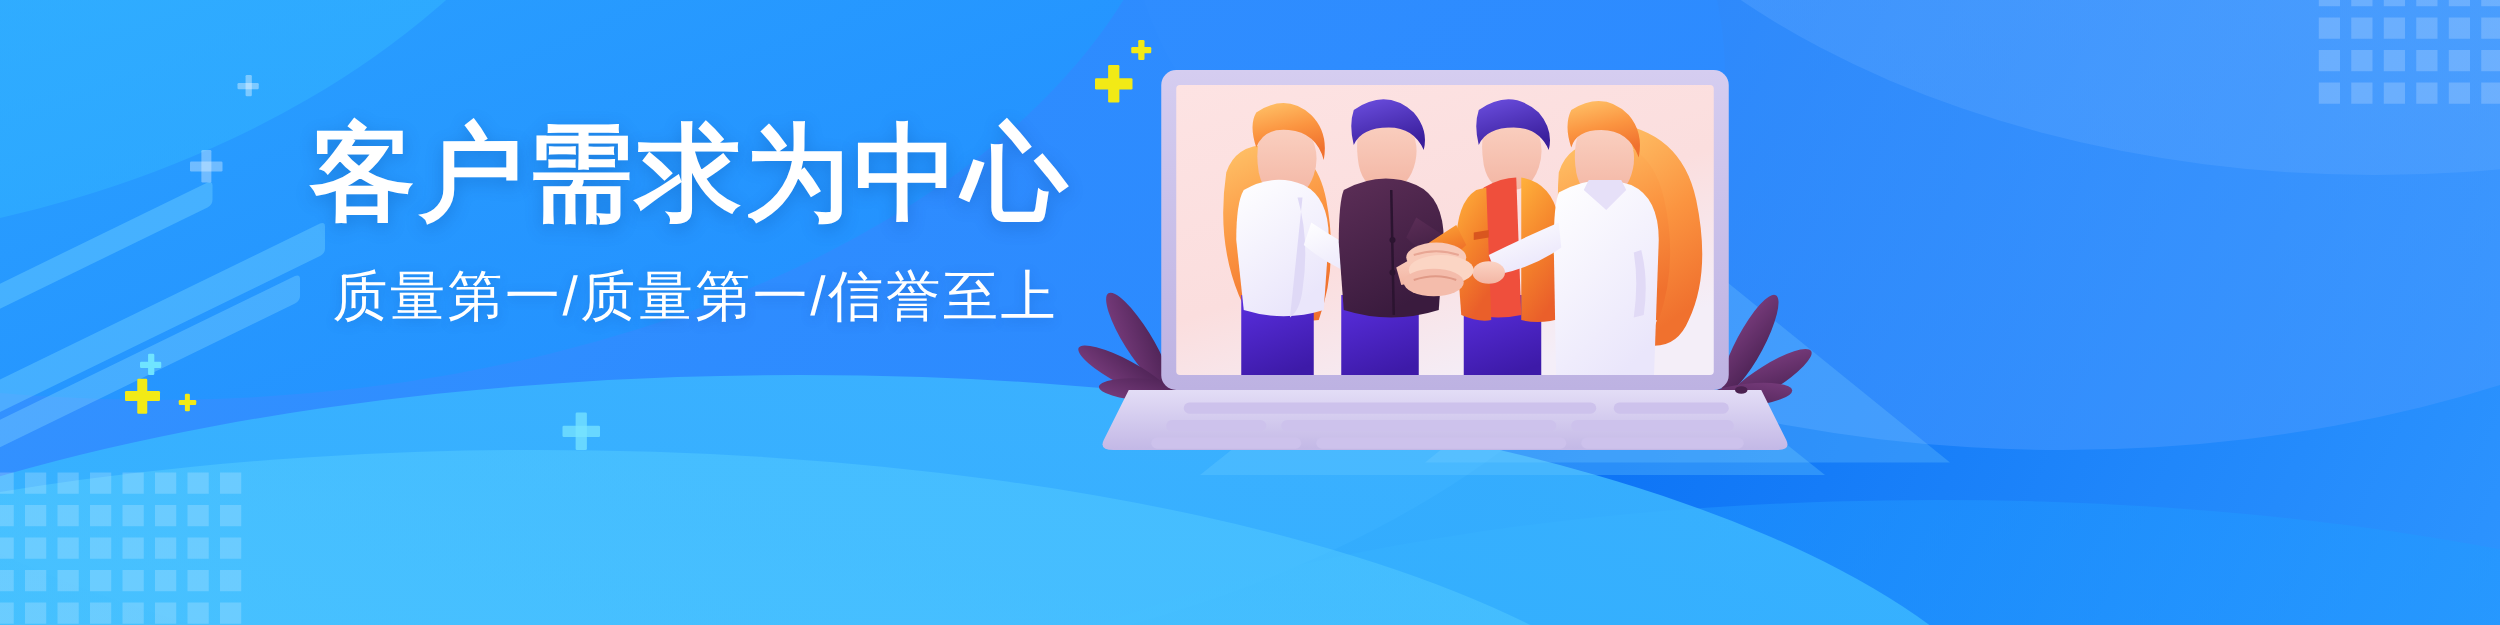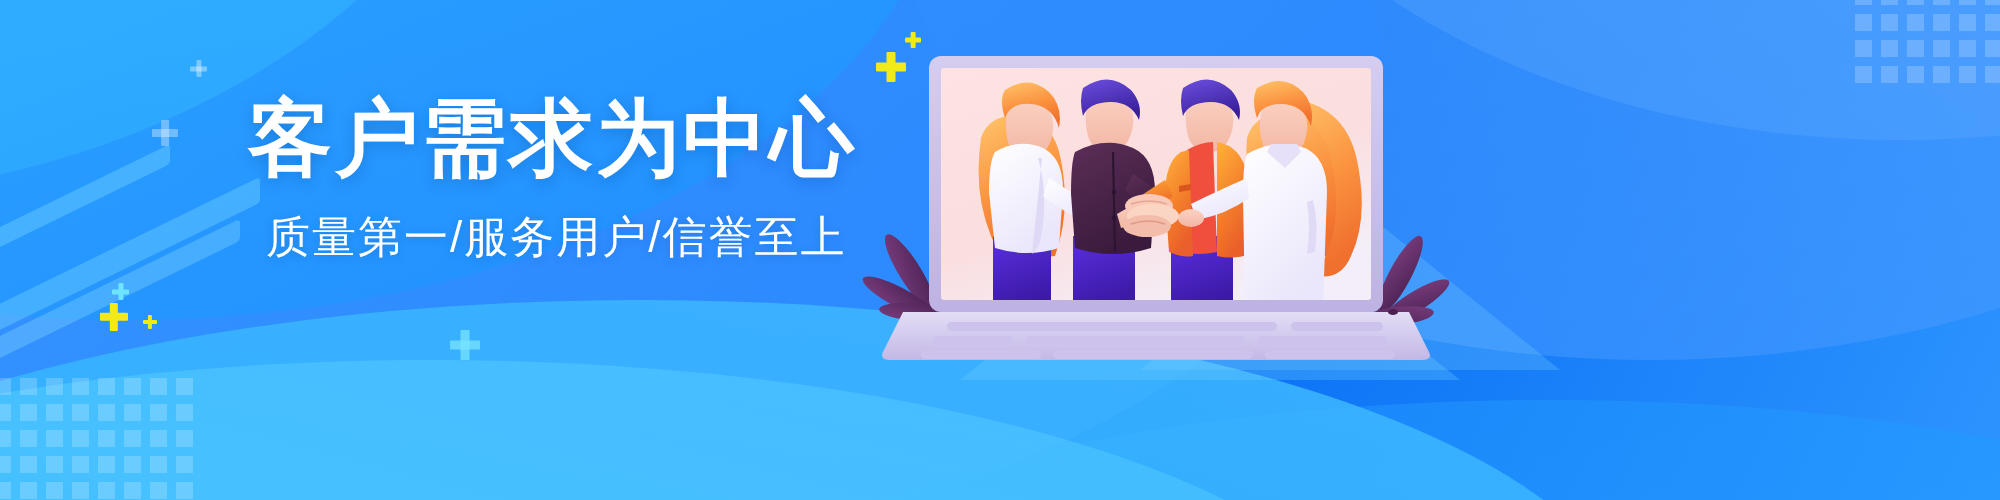--- a/index.html
+++ b/index.html
@@ -253,21 +253,21 @@
   <div class="plus" style="left:905px;  top:32px;  width:16px; height:16px; color:#f2ea16;"></div>
   <div class="plus" style="left:100px;  top:303px; width:28px; height:28px; color:#f2ea16;"></div>
   <div class="plus" style="left:143px;  top:315px; width:14px; height:14px; color:#f2ea16;"></div>
   <div class="plus" style="left:112px;  top:283px; width:17px; height:17px; color:#6fe4ff;"></div>
   <div class="plus" style="left:450px;  top:330px; width:30px; height:30px; color:rgba(120,228,255,.75);"></div>
   <div class="plus" style="left:190px;  top:60px;  width:17px; height:17px; color:rgba(255,255,255,.38);"></div>
   <div class="plus" style="left:152px;  top:120px; width:26px; height:26px; color:rgba(255,255,255,.34);"></div>
 
   <div class="copy">
     <h1 class="headline">客户需求为中心</h1>
-    <p class="subline">质量第一/服务用户/信誉至上</p>
+    <p class="subline">质量第一/质量第一/信誉至上</p>
   </div>
 
   <div id="illustration">
     <svg viewBox="0 0 620 330" xmlns="http://www.w3.org/2000/svg">
       <defs>
         <linearGradient id="gScreenBg" x1="0" y1="0" x2="0.6" y2="1">
           <stop offset="0%" stop-color="#fde3e3"></stop>
           <stop offset="60%" stop-color="#fbdede"></stop>
           <stop offset="100%" stop-color="#f4eef8"></stop>
         </linearGradient>

